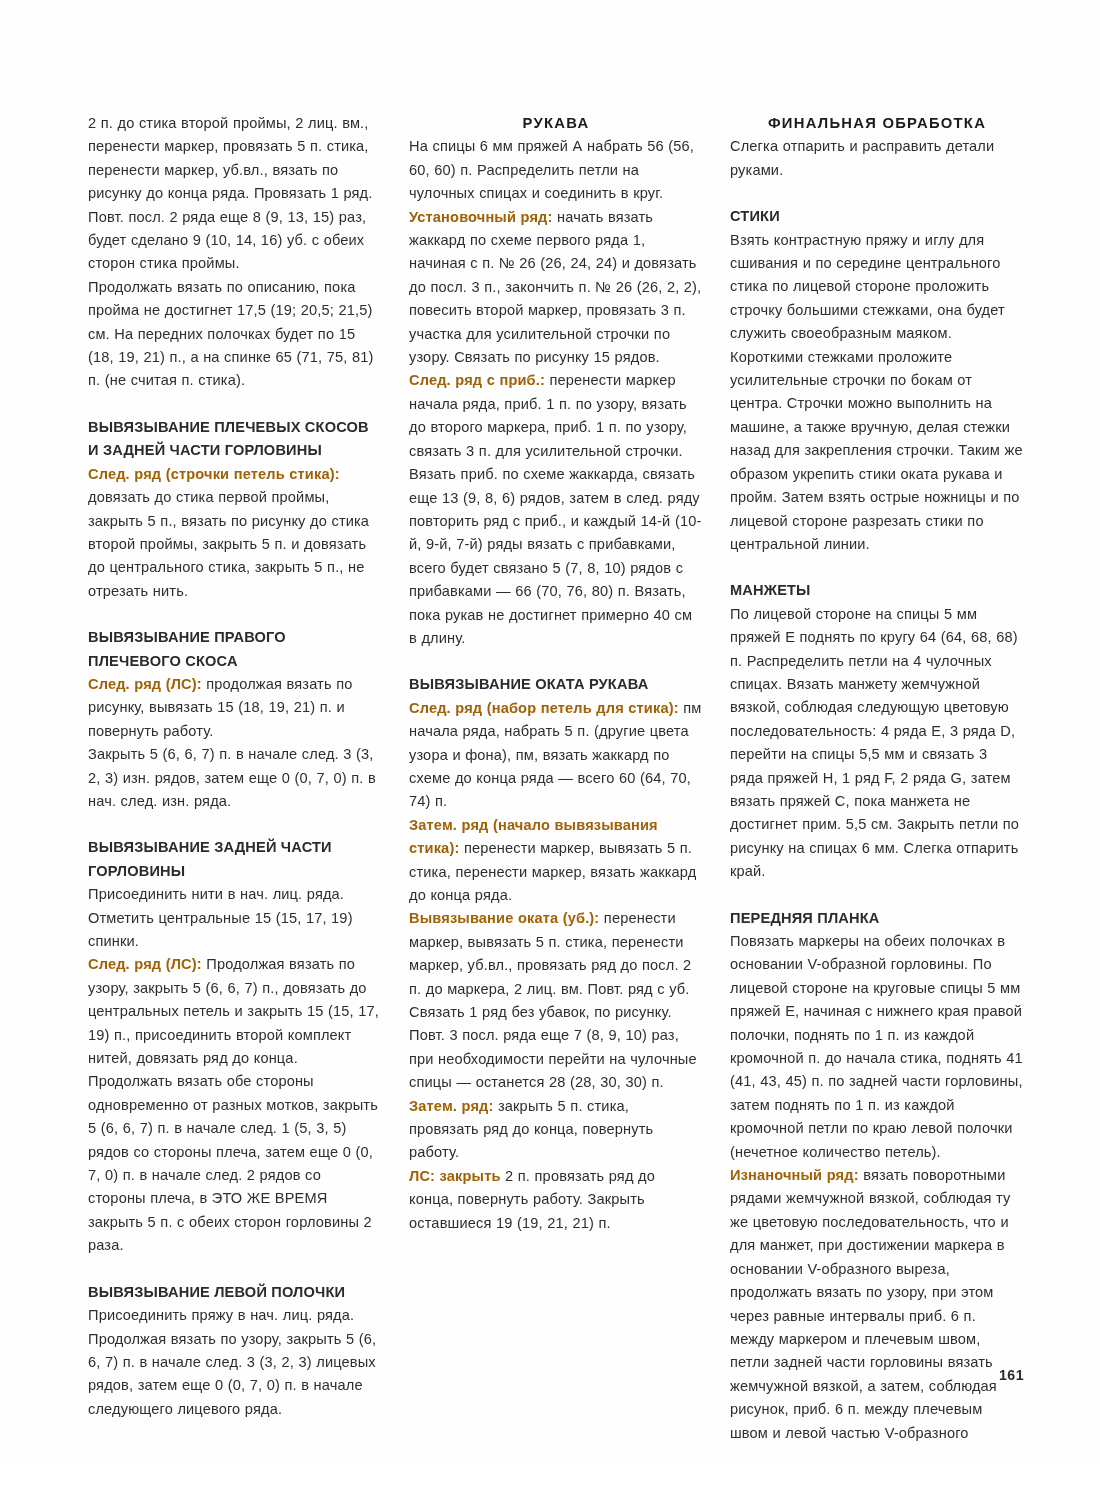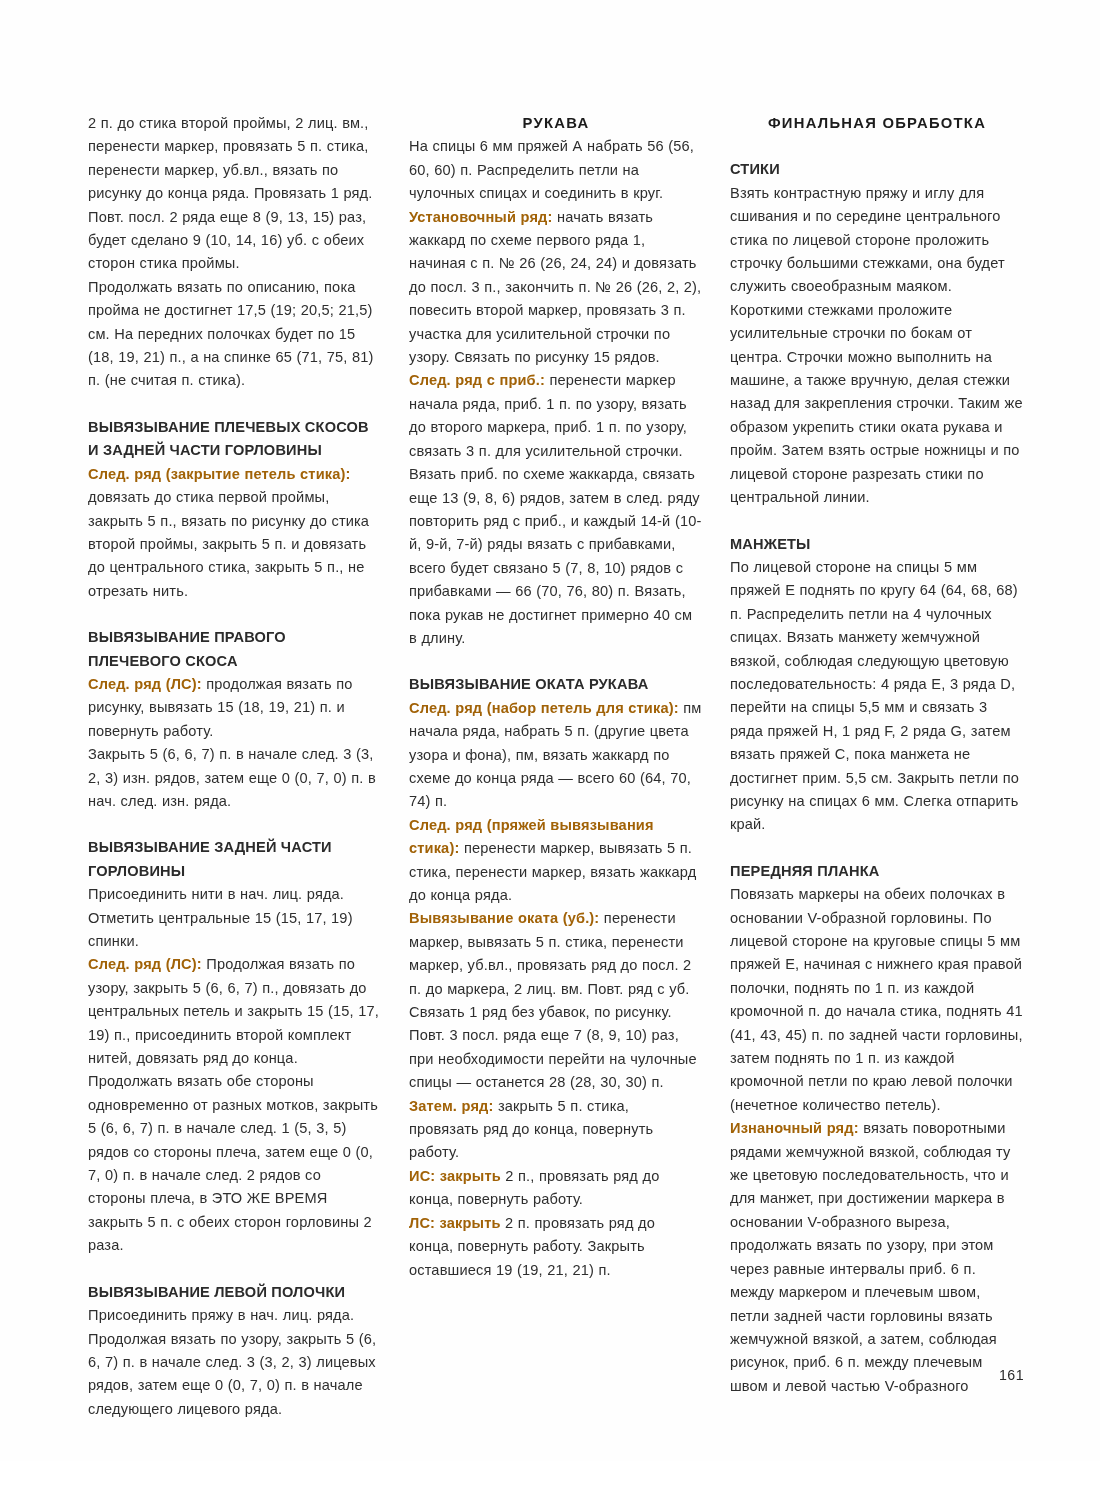--- a/index.html
+++ b/index.html
@@ -72,60 +72,60 @@
   }
   .gap-before { margin-top: 23px !important; }
 
   b.lead { font-weight: 700; color: #a16207; }
 
   .page-number {
     position: absolute;
     right: 76px;
     bottom: 78px;
     font-size: 14.2px;
-    font-weight: 400;
+    font-weight: 700;
     letter-spacing: 0.03em;
     color: #2b2b2b;
   }
 </style>
 </head>
 <body>
 
 <div class="page">
   <div class="columns">
     <div class="col" id="col-1">
         <p class="para">2 п. до стика второй проймы, 2 лиц. вм., перенести маркер, провязать 5 п. стика, перенести маркер, уб.вл., вязать по рисунку до конца ряда. Провязать 1 ряд. Повт. посл. 2 ряда еще 8 (9, 13, 15) раз, будет сделано 9 (10, 14, 16) уб. с обеих сторон стика проймы.</p>
         <p class="para">Продолжать вязать по описанию, пока пройма не достигнет 17,5 (19; 20,5; 21,5) см. На передних полочках будет по 15 (18, 19, 21) п., а на спинке 65 (71, 75, 81) п. (не считая п. стика).</p>
         <h3 class="sub-heading gap-before">ВЫВЯЗЫВАНИЕ ПЛЕЧЕВЫХ СКОСОВ и ЗАДНЕЙ ЧАСТИ ГОРЛОВИНЫ</h3>
-        <p class="para"><b class="lead">След. ряд (закрытие петель стика):</b><span> довязать до стика первой проймы, закрыть 5 п., вязать по рисунку до стика второй проймы, закрыть 5 п. и довязать до центрального стика, закрыть 5 п., не отрезать нить.</span></p>
+        <p class="para"><b class="lead">След. ряд (строчки петель стика):</b><span> довязать до стика первой проймы, закрыть 5 п., вязать по рисунку до стика второй проймы, закрыть 5 п. и довязать до центрального стика, закрыть 5 п., не отрезать нить.</span></p>
         <h3 class="sub-heading gap-before">ВЫВЯЗЫВАНИЕ ПРАВОГО ПЛЕЧЕВОГО СКОСА</h3>
         <p class="para"><b class="lead">След. ряд (ЛС):</b><span> продолжая вязать по рисунку, вывязать 15 (18, 19, 21) п. и повернуть работу.</span></p>
         <p class="para">Закрыть 5 (6, 6, 7) п. в начале след. 3 (3, 2, 3) изн. рядов, затем еще 0 (0, 7, 0) п. в нач. след. изн. ряда.</p>
         <h3 class="sub-heading gap-before">ВЫВЯЗЫВАНИЕ ЗАДНЕЙ ЧАСТИ ГОРЛОВИНЫ</h3>
         <p class="para">Присоединить нити в нач. лиц. ряда. Отметить центральные 15 (15, 17, 19) спинки.</p>
         <p class="para"><b class="lead">След. ряд (ЛС):</b><span> Продолжая вязать по узору, закрыть 5 (6, 6, 7) п., довязать до центральных петель и закрыть 15 (15, 17, 19) п., присоединить второй комплект нитей, довязать ряд до конца.</span></p>
         <p class="para">Продолжать вязать обе стороны одновременно от разных мотков, закрыть 5 (6, 6, 7) п. в начале след. 1 (5, 3, 5) рядов со стороны плеча, затем еще 0 (0, 7, 0) п. в начале след. 2 рядов со стороны плеча, в ЭТО ЖЕ ВРЕМЯ закрыть 5 п. с обеих сторон горловины 2 раза.</p>
         <h3 class="sub-heading gap-before">ВЫВЯЗЫВАНИЕ ЛЕВОЙ ПОЛОЧКИ</h3>
         <p class="para">Присоединить пряжу в нач. лиц. ряда. Продолжая вязать по узору, закрыть 5 (6, 6, 7) п. в начале след. 3 (3, 2, 3) лицевых рядов, затем еще 0 (0, 7, 0) п. в начале следующего лицевого ряда.</p>
       </div>
     <div class="col" id="col-2">
         <h2 class="section-heading">РУКАВА</h2>
         <p class="para">На спицы 6 мм пряжей А набрать 56 (56, 60, 60) п. Распределить петли на чулочных спицах и соединить в круг.</p>
         <p class="para"><b class="lead">Установочный ряд:</b><span> начать вязать жаккард по схеме первого ряда 1, начиная с п. № 26 (26, 24, 24) и довязать до посл. 3 п., закончить п. № 26 (26, 2, 2), повесить второй маркер, провязать 3 п. участка для усилительной строчки по узору. Связать по рисунку 15 рядов.</span></p>
         <p class="para"><b class="lead">След. ряд с приб.:</b><span> перенести маркер начала ряда, приб. 1 п. по узору, вязать до второго маркера, приб. 1 п. по узору, связать 3 п. для усилительной строчки. Вязать приб. по схеме жаккарда, связать еще 13 (9, 8, 6) рядов, затем в след. ряду повторить ряд с приб., и каждый 14-й (10-й, 9-й, 7-й) ряды вязать с прибавками, всего будет связано 5 (7, 8, 10) рядов с прибавками — 66 (70, 76, 80) п. Вязать, пока рукав не достигнет примерно 40 см в длину.</span></p>
         <h3 class="sub-heading gap-before">ВЫВЯЗЫВАНИЕ ОКАТА РУКАВА</h3>
         <p class="para"><b class="lead">След. ряд (набор петель для стика):</b><span> пм начала ряда, набрать 5 п. (другие цвета узора и фона), пм, вязать жаккард по схеме до конца ряда — всего 60 (64, 70, 74) п.</span></p>
-        <p class="para"><b class="lead">След. ряд (пряжей вывязывания стика):</b><span> перенести маркер, вывязать 5 п. стика, перенести маркер, вязать жаккард до конца ряда.</span></p>
+        <p class="para"><b class="lead">Затем. ряд (начало вывязывания стика):</b><span> перенести маркер, вывязать 5 п. стика, перенести маркер, вязать жаккард до конца ряда.</span></p>
         <p class="para"><b class="lead">Вывязывание оката (уб.):</b><span> перенести маркер, вывязать 5 п. стика, перенести маркер, уб.вл., провязать ряд до посл. 2 п. до маркера, 2 лиц. вм. Повт. ряд с уб. Связать 1 ряд без убавок, по рисунку. Повт. 3 посл. ряда еще 7 (8, 9, 10) раз, при необходимости перейти на чулочные спицы — останется 28 (28, 30, 30) п.</span></p>
         <p class="para"><b class="lead">Затем. ряд:</b><span> закрыть 5 п. стика, провязать ряд до конца, повернуть работу.</span></p>
-        <p class="para"><b class="lead">ИС: закрыть</b><span> 2 п., провязать ряд до конца, повернуть работу.</span></p>
         <p class="para"><b class="lead">ЛС: закрыть</b><span> 2 п. провязать ряд до конца, повернуть работу. Закрыть оставшиеся 19 (19, 21, 21) п.</span></p>
       </div>
     <div class="col" id="col-3">
         <h2 class="section-heading">ФИНАЛЬНАЯ ОБРАБОТКА</h2>
+        <p class="para">Слегка отпарить и расправить детали руками.</p>
         <h3 class="sub-heading gap-before">СТИКИ</h3>
         <p class="para">Взять контрастную пряжу и иглу для сшивания и по середине центрального стика по лицевой стороне проложить строчку большими стежками, она будет служить своеобразным маяком. Короткими стежками проложите усилительные строчки по бокам от центра. Строчки можно выполнить на машине, а также вручную, делая стежки назад для закрепления строчки. Таким же образом укрепить стики оката рукава и пройм. Затем взять острые ножницы и по лицевой стороне разрезать стики по центральной линии.</p>
         <h3 class="sub-heading gap-before">МАНЖЕТЫ</h3>
         <p class="para">По лицевой стороне на спицы 5 мм пряжей Е поднять по кругу 64 (64, 68, 68) п. Распределить петли на 4 чулочных спицах. Вязать манжету жемчужной вязкой, соблюдая следующую цветовую последовательность: 4 ряда Е, 3 ряда D, перейти на спицы 5,5 мм и связать 3 ряда пряжей Н, 1 ряд F, 2 ряда G, затем вязать пряжей С, пока манжета не достигнет прим. 5,5 см. Закрыть петли по рисунку на спицах 6 мм. Слегка отпарить край.</p>
         <h3 class="sub-heading gap-before">ПЕРЕДНЯЯ ПЛАНКА</h3>
         <p class="para">Повязать маркеры на обеих полочках в основании V-образной горловины. По лицевой стороне на круговые спицы 5 мм пряжей Е, начиная с нижнего края правой полочки, поднять по 1 п. из каждой кромочной п. до начала стика, поднять 41 (41, 43, 45) п. по задней части горловины, затем поднять по 1 п. из каждой кромочной петли по краю левой полочки (нечетное количество петель).</p>
         <p class="para"><b class="lead">Изнаночный ряд:</b><span> вязать поворотными рядами жемчужной вязкой, соблюдая ту же цветовую последовательность, что и для манжет, при достижении маркера в основании V-образного выреза, продолжать вязать по узору, при этом через равные интервалы приб. 6 п. между маркером и плечевым швом, петли задней части горловины вязать жемчужной вязкой, а затем, соблюдая рисунок, приб. 6 п. между плечевым швом и левой частью V-образного</span></p>
       </div>
   </div>
   <div class="page-number">161</div>

